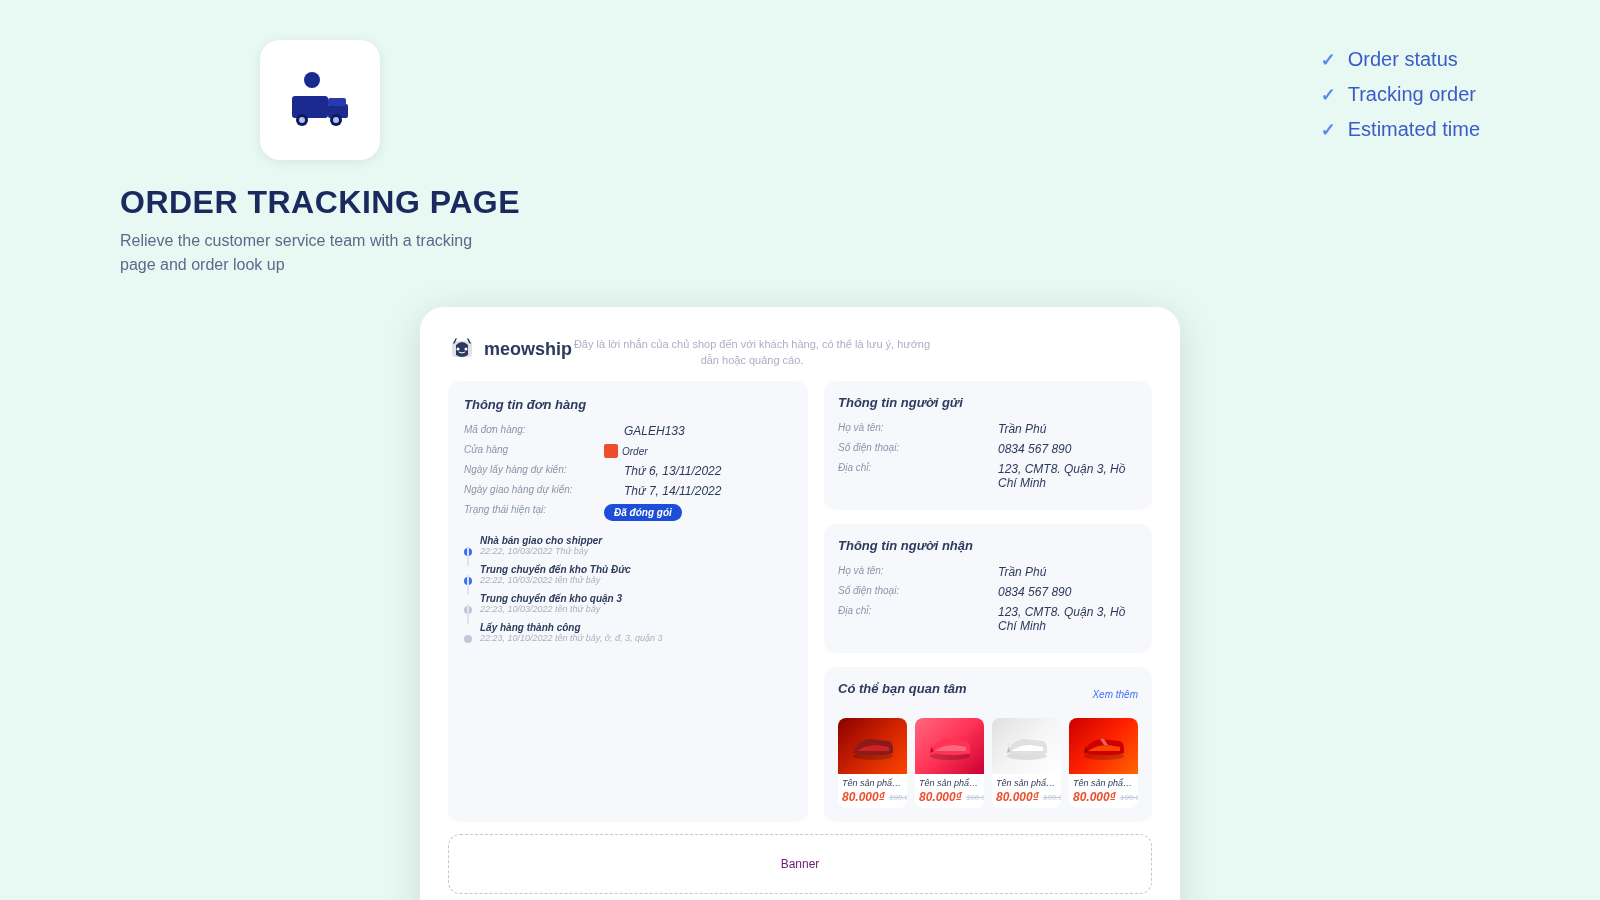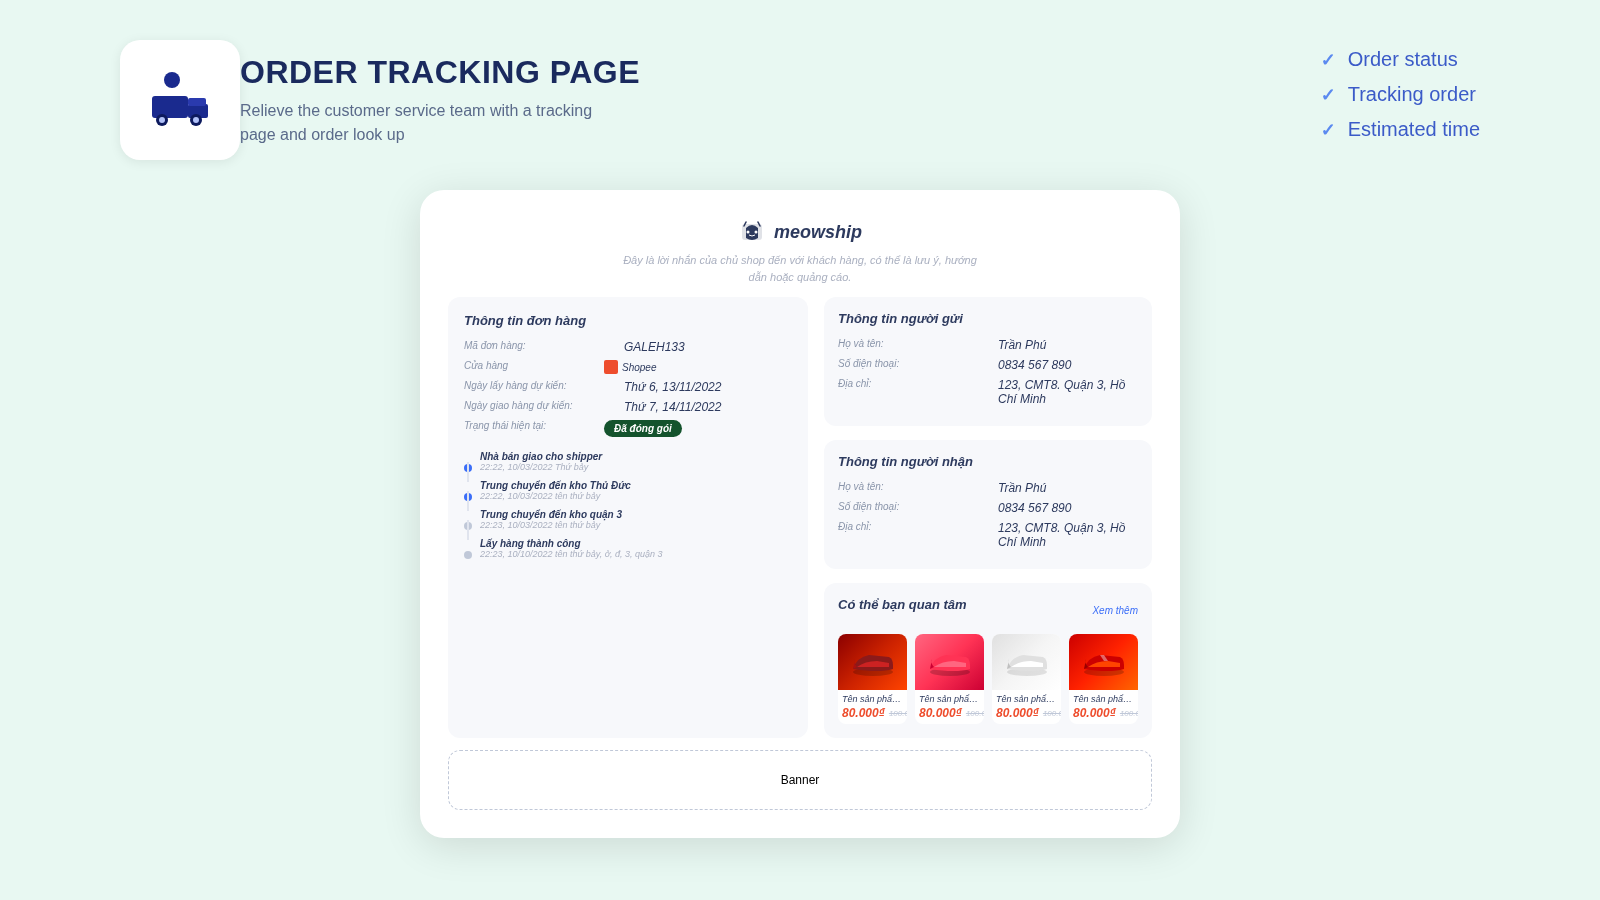--- a/index.html
+++ b/index.html
@@ -20,20 +20,22 @@
       display: flex;
       align-items: flex-start;
       justify-content: space-between;
       width: 100%;
       padding: 40px 120px 20px 120px;
     }
 
     .header-left {
       display: flex;
       align-items: center;
+      gap: 24px;
+      flex-direction: column;
     }
 
     .logo-box {
       width: 120px;
       height: 120px;
       background: white;
       border-radius: 20px;
       display: flex;
       align-items: center;
       justify-content: center;
@@ -98,24 +100,23 @@
       width: 760px;
       background: white;
       border-radius: 24px;
       box-shadow: 0 8px 40px rgba(0,0,0,0.12);
       padding: 28px 28px 28px 28px;
       margin-top: 10px;
     }
 
     .brand-header {
       display: flex;
-      flex-direction: column;
+      flex-direction: row;
       align-items: center;
       margin-bottom: 10px;
-      font-style: italic;
     }
 
     .brand-logo {
       display: flex;
       align-items: center;
       gap: 8px;
       margin-bottom: 6px;
     }
 
     .brand-name {
@@ -186,21 +187,21 @@
 
     .shopee-icon {
       width: 14px;
       height: 14px;
       background: #ee4d2d;
       border-radius: 2px;
       display: inline-block;
     }
 
     .status-badge {
-      background: #14532d;
+      background: #1d4ed8;
       color: white;
       padding: 3px 10px;
       border-radius: 12px;
       font-size: 10px;
       font-weight: 600;
       display: inline-block;
     }
 
     
     .tracking-timeline {
@@ -340,21 +341,21 @@
       border: 1.5px dashed #c0c8d8;
       border-radius: 12px;
       height: 60px;
       display: flex;
       align-items: center;
       justify-content: center;
     }
 
     .banner-label {
       font-size: 12px;
-      color: #000000;
+      color: #701a75;
     }
 
     
     .shoe-1 { background: linear-gradient(135deg, #8B0000 0%, #cc2200 50%, #ff4400 100%); }
     .shoe-2 { background: linear-gradient(135deg, #ff6680 0%, #ff3355 50%, #cc0033 100%); }
     .shoe-3 { background: linear-gradient(135deg, #e0e0e0 0%, #f5f5f5 50%, #ffffff 100%); }
     .shoe-4 { background: linear-gradient(135deg, #cc0000 0%, #ff2200 50%, #ff6600 100%); }
   </style>
 </head>
 <body>
@@ -425,21 +426,21 @@
       <div class="card-title">Thông tin đơn hàng</div>
 
       <div class="info-row">
         <span class="info-label">Mã đơn hàng:</span>
         <span class="info-value">GALEH133</span>
       </div>
       <div class="info-row">
         <span class="info-label">Cửa hàng</span>
         <span class="shopee-badge">
           <span class="shopee-icon"></span>
-          <span>Shopee</span>
+          <span>Order</span>
         </span>
       </div>
       <div class="info-row">
         <span class="info-label">Ngày lấy hàng dự kiến:</span>
         <span class="info-value">Thứ 6, 13/11/2022</span>
       </div>
       <div class="info-row">
         <span class="info-label">Ngày giao hàng dự kiến:</span>
         <span class="info-value">Thứ 7, 14/11/2022</span>
       </div>

